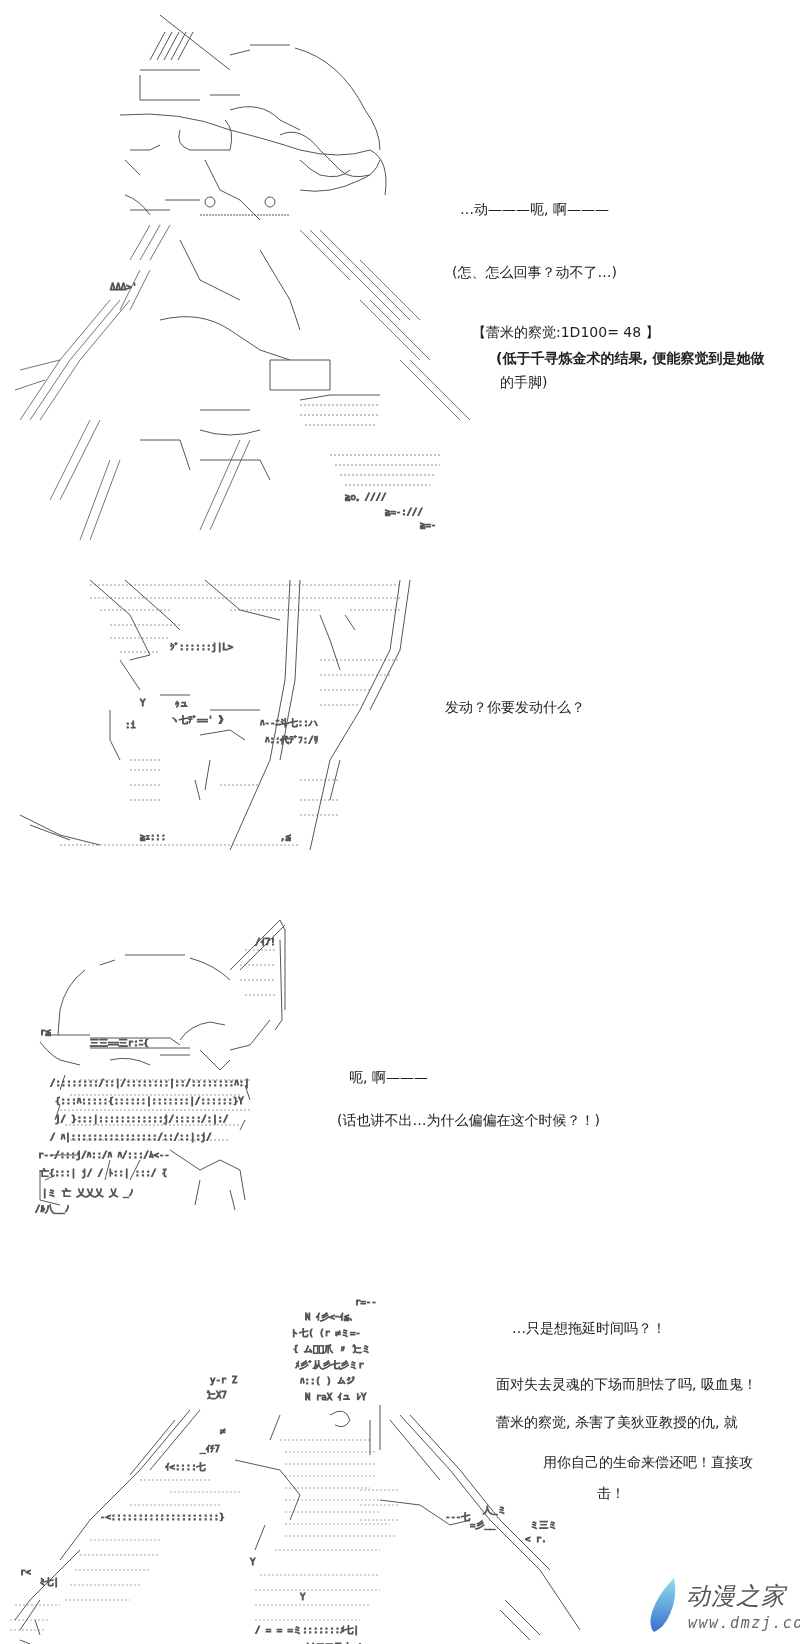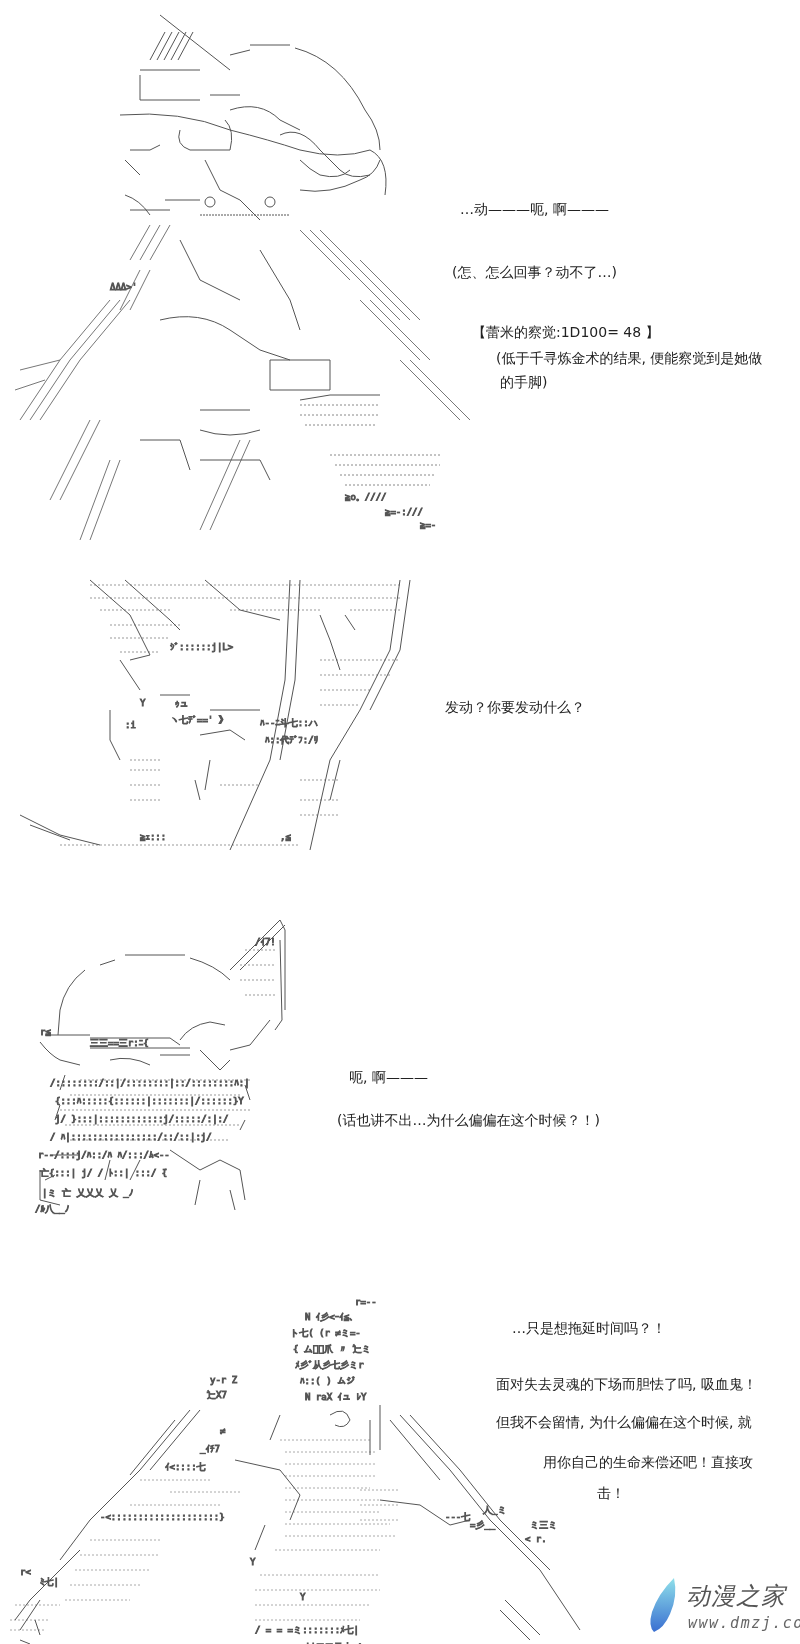--- a/index.html
+++ b/index.html
@@ -71,21 +71,21 @@
       <text class="aa" x="345" y="500">≧o。////</text>
       <text class="aa" x="385" y="515">≧=-:///</text>
       <text class="aa" x="420" y="528">≧=-</text>
       <text class="aa" x="110" y="290">ΔΔΔ&gt;'</text>
     </svg>
   </div>
 
   <div class="txt" style="left:460px; top:201px;">…动———呃, 啊———</div>
   <div class="txt" style="left:452px; top:264px;text-align:right;">(怎、怎么回事？动不了…)</div>
   <div class="txt" style="left:472px; top:324px;">【蕾米的察觉:1D100= 48 】</div>
-  <div class="txt" style="left:496px; top:350px;">(低于千寻炼金术的结果, 便能察觉到是她做</div>
+  <div class="txt" style="left:496px; top:350px;font-weight:bold;">(低于千寻炼金术的结果, 便能察觉到是她做</div>
   <div class="txt" style="left:500px; top:374px;">的手脚)</div>
 </div>
 
 <div class="panel" style="top:560px; height:300px;">
   <div class="art" style="left:0; top:0;">
     <svg width="420" height="300" viewBox="0 0 420 300" stroke="#555" stroke-width="1" fill="none">
       <g stroke="#999" stroke-dasharray="2 2">
         <path d="M90 25 L400 25 M90 38 L400 38 M100 50 L170 50 M230 50 L320 50 M350 50 L400 50"></path>
         <path d="M110 65 L180 65 M110 78 L170 78 M120 92 L160 92"></path>
         <path d="M320 100 L400 100 M320 115 L390 115 M320 130 L370 130 M320 145 L360 145"></path>
@@ -208,21 +208,21 @@
       <text class="aa" x="470" y="308">=彡__</text>
       <text class="aa" x="530" y="308">ミ三ミ</text>
       <text class="aa" x="525" y="322">&lt; r.</text>
       <text class="aa" x="40" y="365">ﾐ七|</text>
       <text class="aa" x="20" y="355">r&lt;</text>
     </svg>
   </div>
 
   <div class="txt" style="left:512px; top:100px;">…只是想拖延时间吗？！</div>
   <div class="txt" style="left:496px; top:156px;">面对失去灵魂的下场而胆怯了吗, 吸血鬼！</div>
-  <div class="txt" style="left:496px; top:194px;">但我不会留情, 为什么偏偏在这个时候, 就</div>
+  <div class="txt" style="left:496px; top:194px;">蕾米的察觉, 杀害了美狄亚教授的仇, 就</div>
   <div class="txt" style="left:543px; top:234px;text-align:center;">用你自己的生命来偿还吧！直接攻</div>
   <div class="txt" style="left:597px; top:265px;">击！</div>
 </div>
 
 <div class="watermark">
   <svg class="wm-logo" viewBox="0 0 30 58">
     <defs>
       <linearGradient id="wmg" x1="0" y1="0" x2="0" y2="1">
         <stop offset="0" stop-color="#8fe0ea"></stop>
         <stop offset="1" stop-color="#3a6fd1"></stop>

